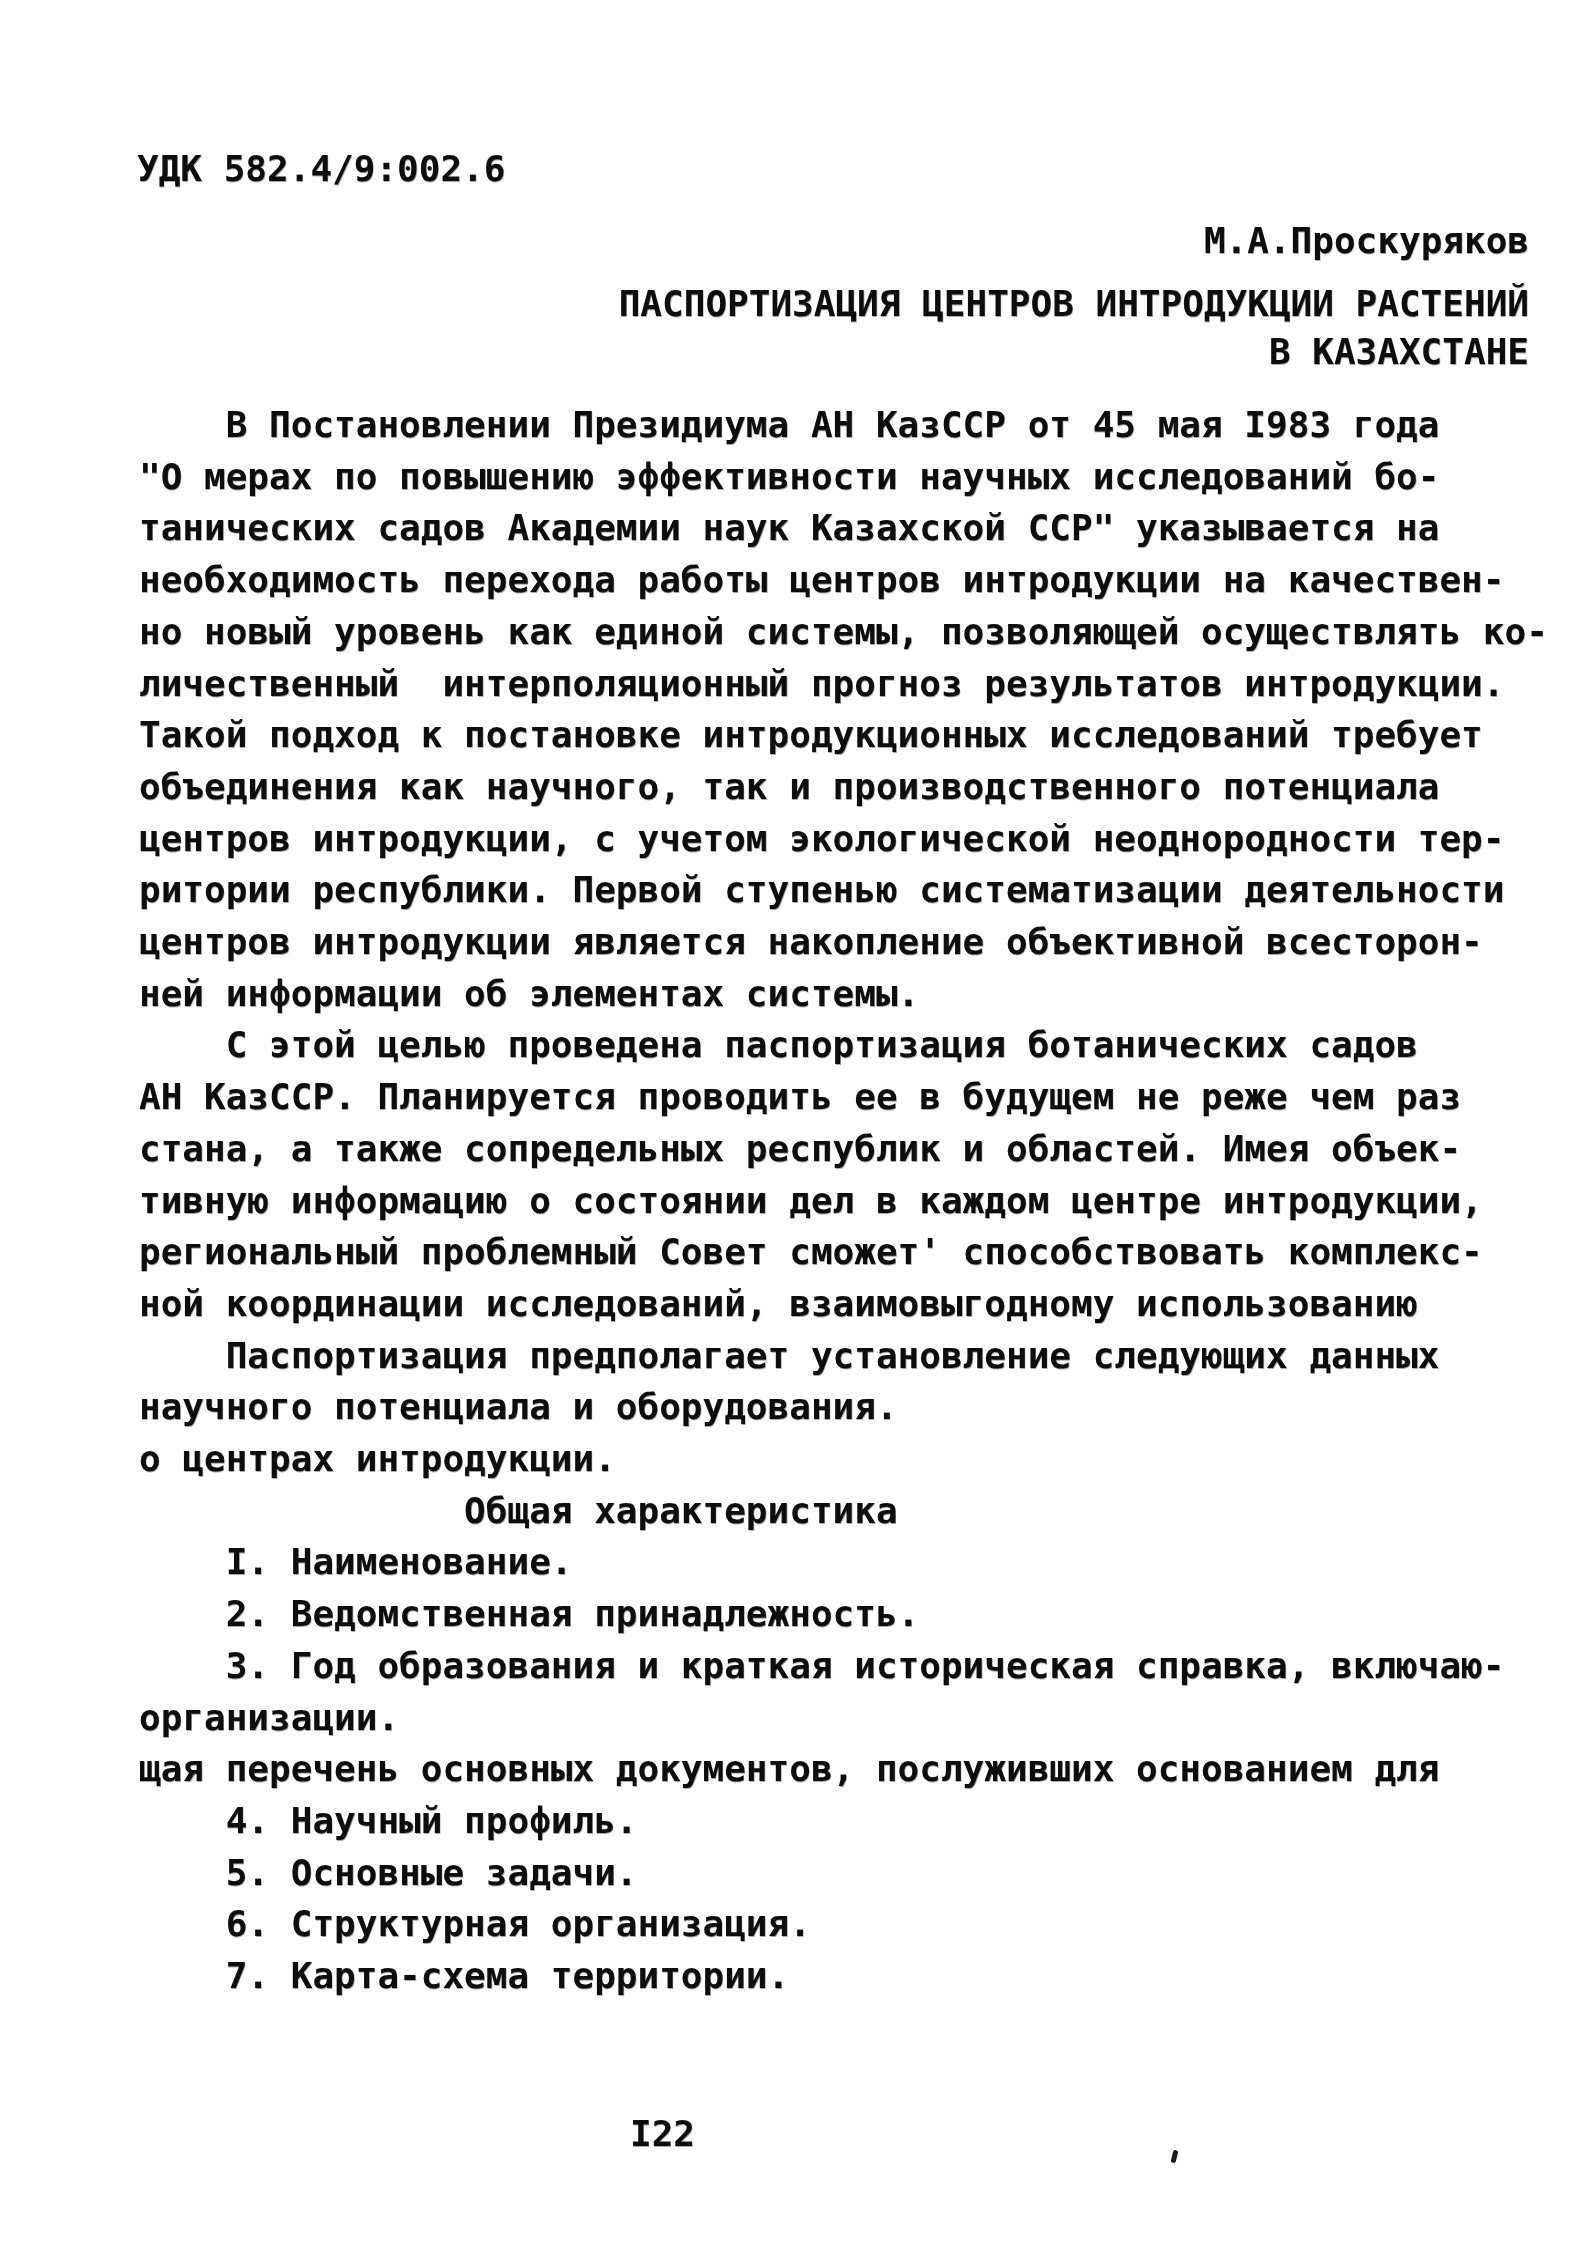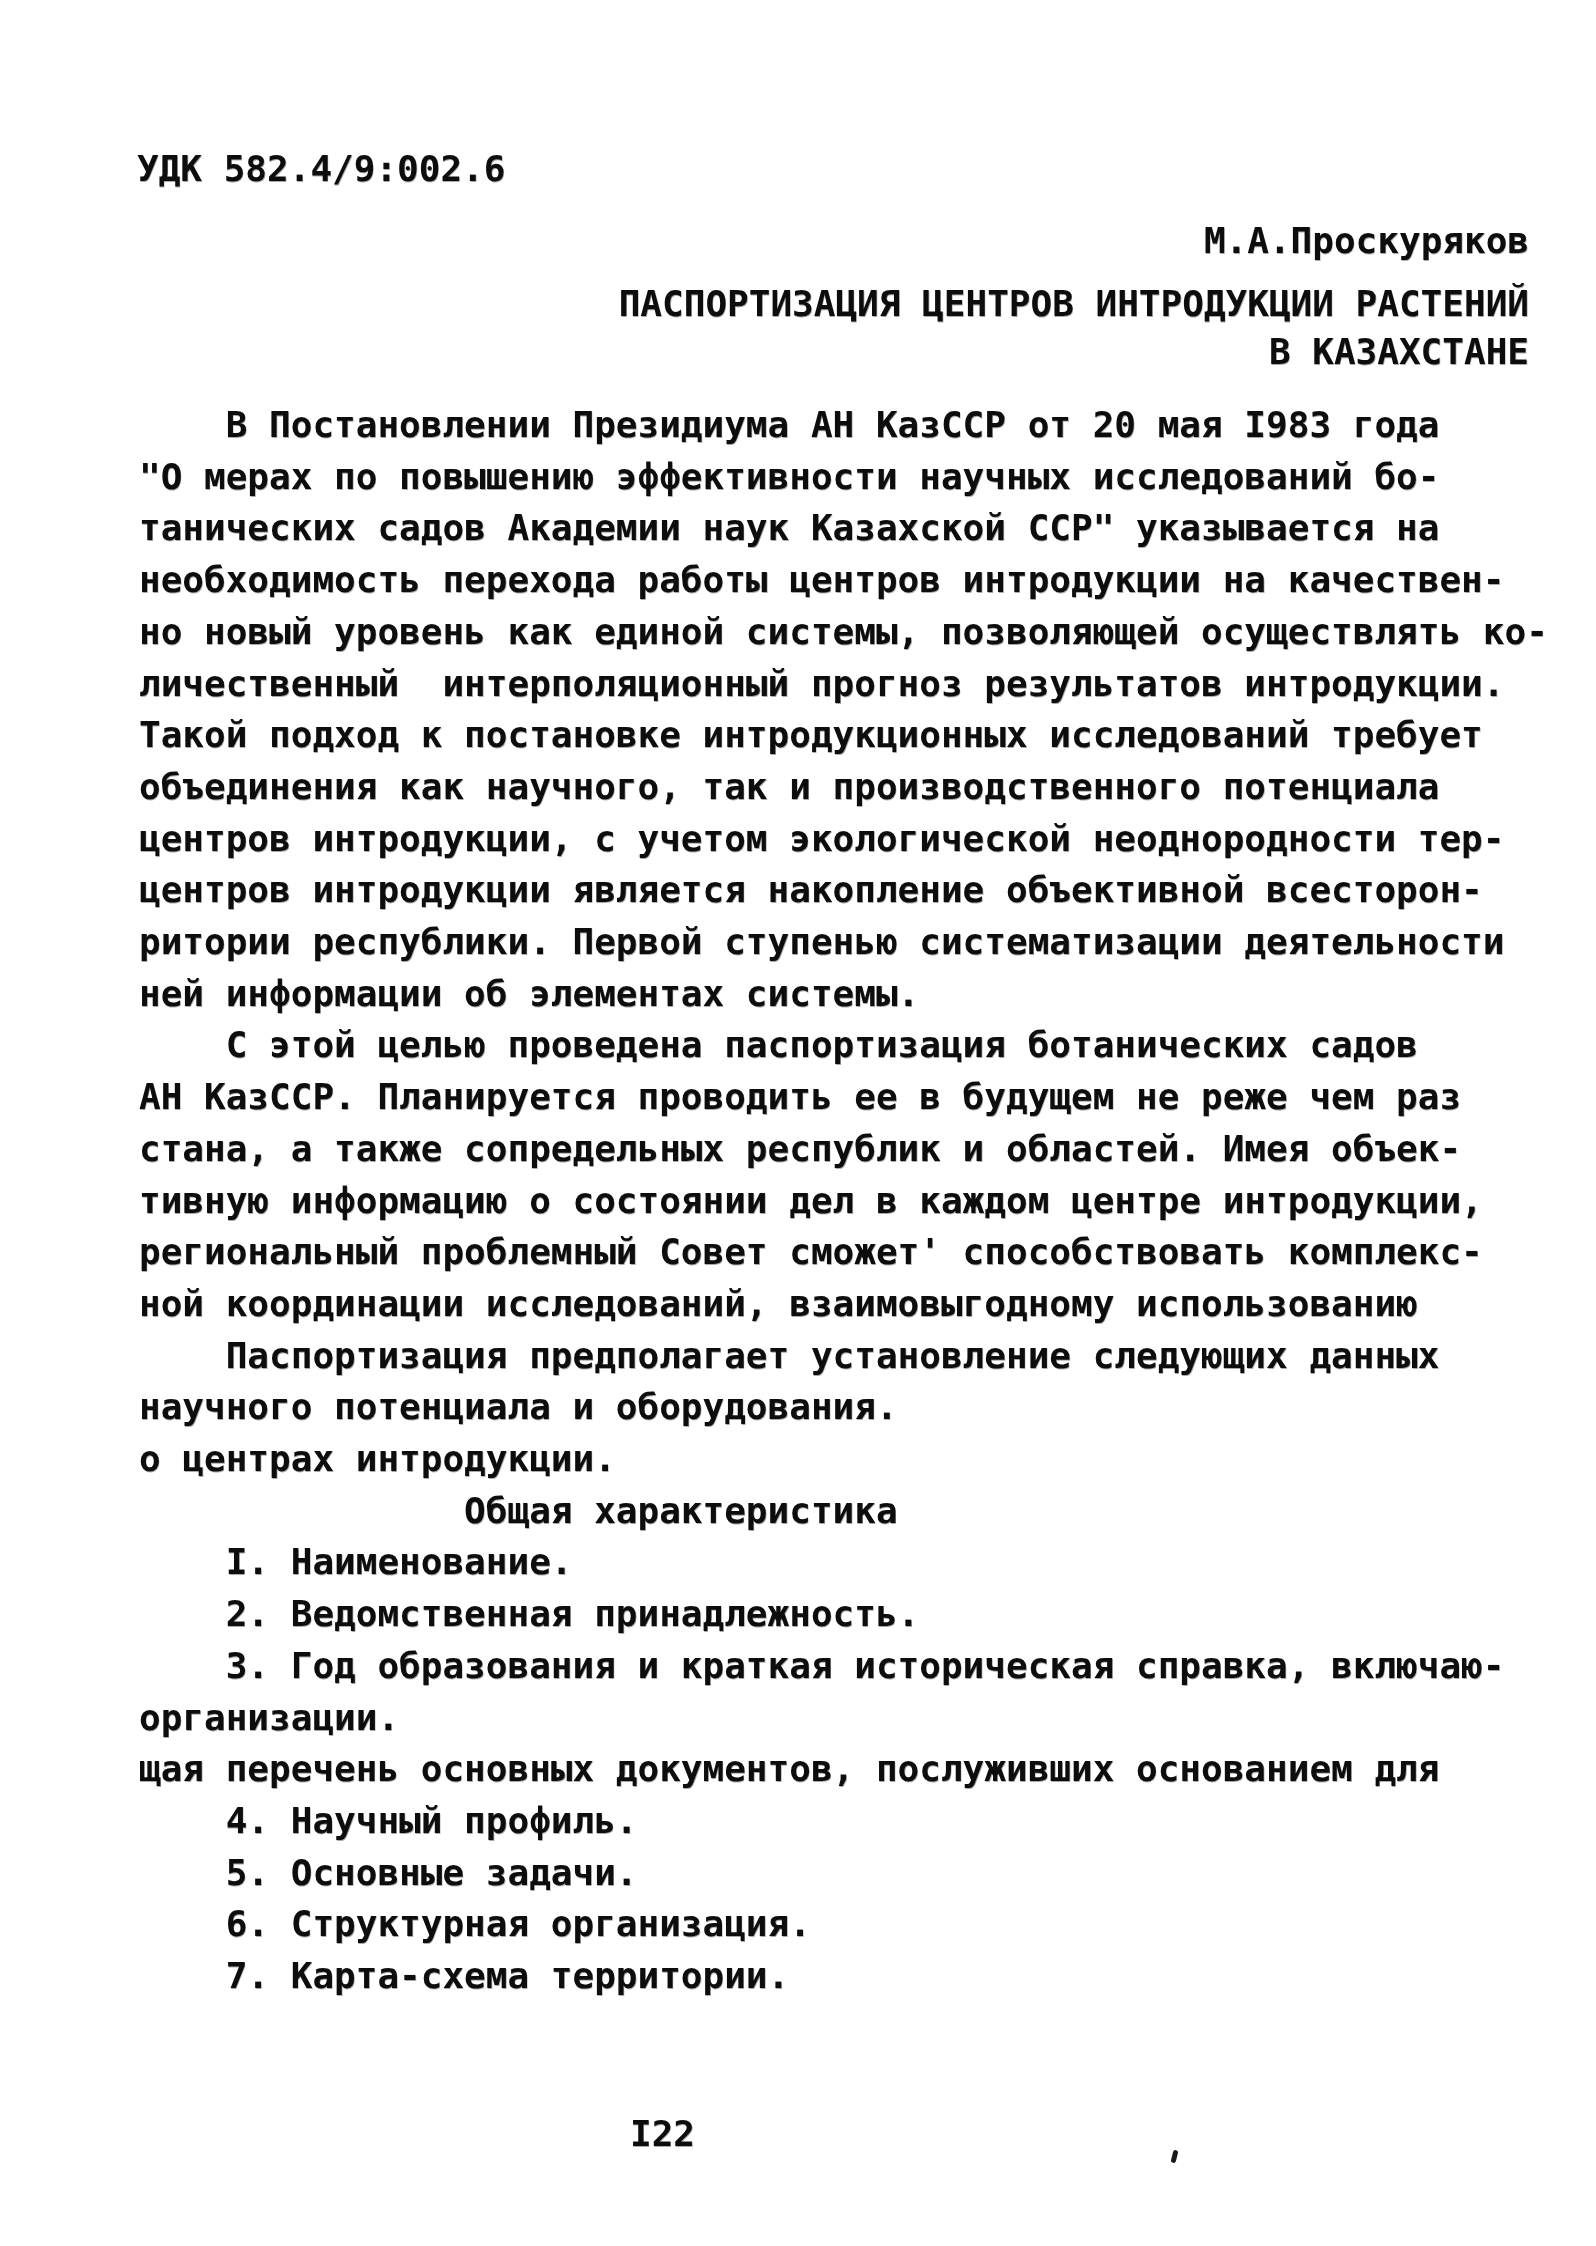--- a/index.html
+++ b/index.html
@@ -51,31 +51,31 @@
 <div class="page">
 
   <div id="udc" class="tline">УДК 582.4/9:002.6</div>
 
   <div id="author" class="tline centered">М.А.Проскуряков</div>
 
   <div id="title1" class="tline centered">ПАСПОРТИЗАЦИЯ ЦЕНТРОВ ИНТРОДУКЦИИ РАСТЕНИЙ</div>
   <div id="title2" class="tline centered">В КАЗАХСТАНЕ</div>
 
   <div id="body-block">
-    <div class="bline">    В Постановлении Президиума АН КазССР от 20 мая I983 года</div>
+    <div class="bline">    В Постановлении Президиума АН КазССР от 45 мая I983 года</div>
     <div class="bline">"О мерах по повышению эффективности научных исследований бо-</div>
     <div class="bline">танических садов Академии наук Казахской ССР" указывается на</div>
     <div class="bline">необходимость перехода работы центров интродукции на качествен-</div>
     <div class="bline">но новый уровень как единой системы, позволяющей осуществлять ко-</div>
     <div class="bline">личественный  интерполяционный прогноз результатов интродукции.</div>
     <div class="bline">Такой подход к постановке интродукционных исследований требует</div>
     <div class="bline">объединения как научного, так и производственного потенциала</div>
     <div class="bline">центров интродукции, с учетом экологической неоднородности тер-</div>
+    <div class="bline">ритории республики. Первой ступенью систематизации деятельности</div>
     <div class="bline">центров интродукции является накопление объективной всесторон-</div>
-    <div class="bline">ритории республики. Первой ступенью систематизации деятельности</div>
     <div class="bline">ней информации об элементах системы.</div>
     <div class="bline">    С этой целью проведена паспортизация ботанических садов</div>
     <div class="bline">АН КазССР. Планируется проводить ее в будущем не реже чем раз</div>
     <div class="bline">стана, а также сопредельных республик и областей. Имея объек-</div>
     <div class="bline">тивную информацию о состоянии дел в каждом центре интродукции,</div>
     <div class="bline">региональный проблемный Совет сможет' способствовать комплекс-</div>
     <div class="bline">ной координации исследований, взаимовыгодному использованию</div>
     <div class="bline">    Паспортизация предполагает установление следующих данных</div>
     <div class="bline">научного потенциала и оборудования.</div>
     <div class="bline">о центрах интродукции.</div>

